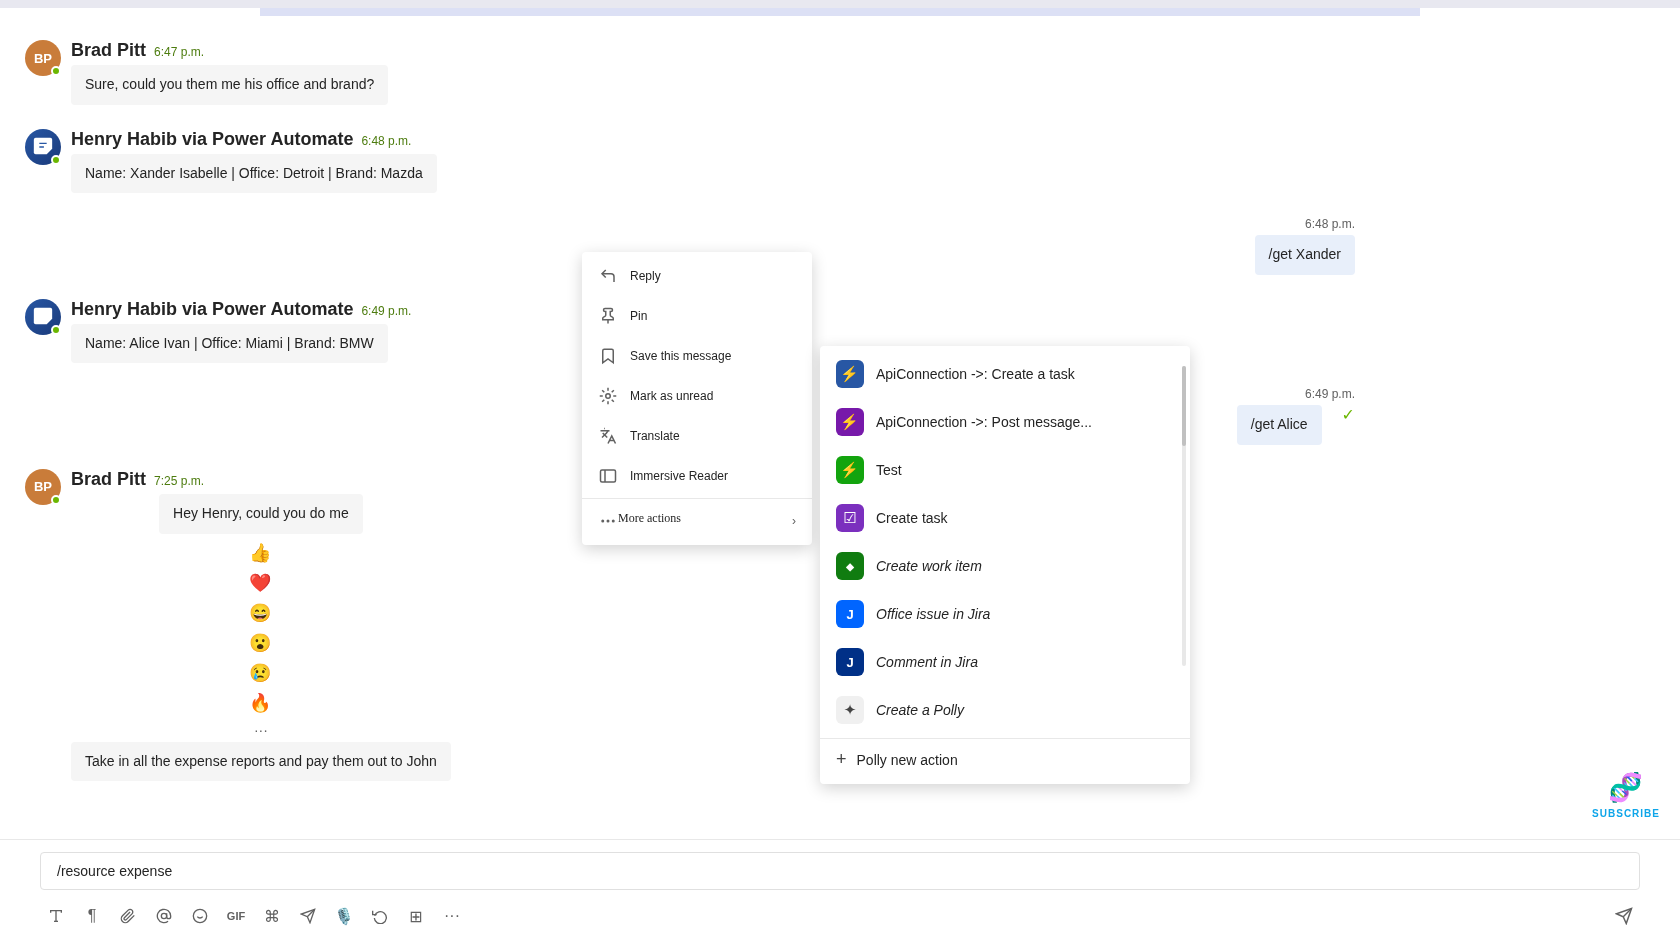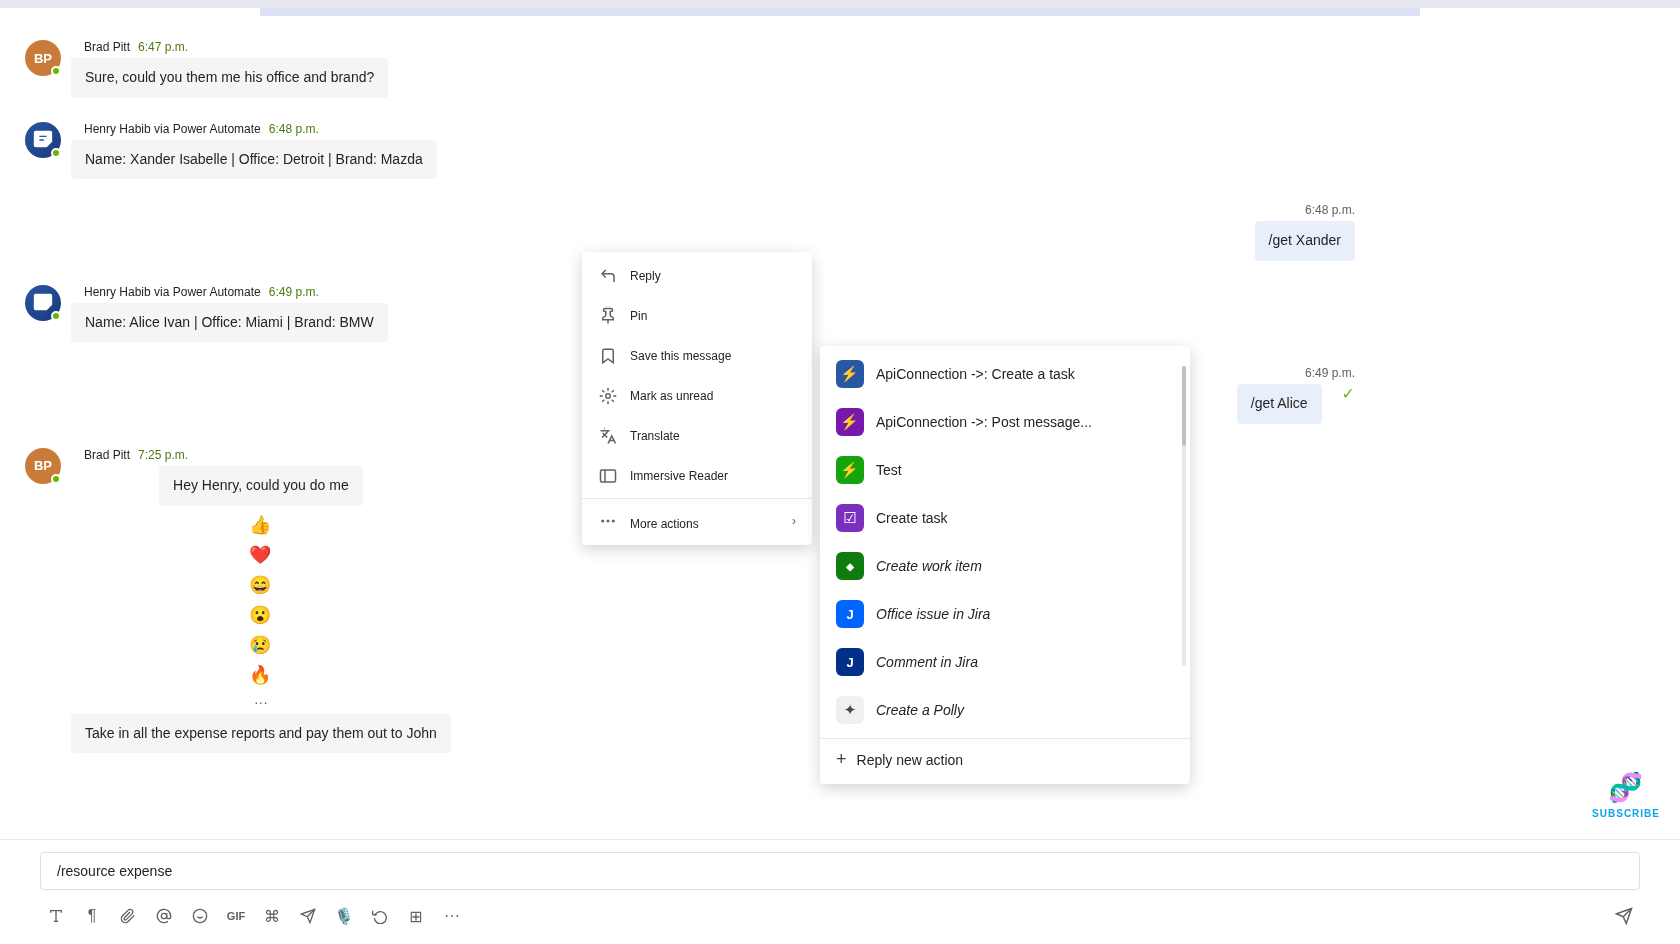--- a/index.html
+++ b/index.html
@@ -87,24 +87,23 @@
     }
 
     .message-header {
       display: flex;
       align-items: baseline;
       gap: 8px;
       margin-bottom: 4px;
     }
 
     .message-sender {
-      font-size: 12px;
-      font-weight: 400;
+      font-size: 18px;
+      font-weight: 700;
       color: #242424;
-      margin-left: 13px;
     }
 
     .message-time {
       font-size: 12px;
       color: #4d7c0f;
     }
 
     .message-bubble {
       background: #f5f5f5;
       border-radius: 4px;
@@ -530,21 +529,21 @@
           <svg width="18" height="18" viewBox="0 0 24 24" fill="none" stroke="currentColor" stroke-width="2">
             <rect x="2" y="4" width="20" height="16" rx="2"></rect>
             <line x1="8" y1="4" x2="8" y2="20"></line>
           </svg>
         </span>
         <span>Immersive Reader</span>
       </div>
       <div class="context-menu-divider"></div>
 
       <div class="context-menu-item more-actions">
-        <span style="display:flex; align-items:flex-end; gap:12px;">
+        <span style="display:flex; align-items:flex-start; font-family:Liberation Serif, serif;">
           <span class="menu-icon">
             <svg width="18" height="18" viewBox="0 0 24 24" fill="none" stroke="currentColor" stroke-width="2">
               <circle cx="12" cy="12" r="1"></circle>
               <circle cx="19" cy="12" r="1"></circle>
               <circle cx="5" cy="12" r="1"></circle>
             </svg>
           </span>
           <span>More actions</span>
         </span>
         <span style="color:#616161;">›</span>
@@ -591,21 +590,21 @@
         <span class="item-label">Comment in Jira</span>
       </div>
 
       <div class="sub-menu-item italic-label">
         <span class="sub-menu-icon" style="background:#f0f0f0; color:#444;">✦</span>
         <span class="item-label">Create a Polly</span>
       </div>
 
       <div class="sub-menu-create-new">
         <span style="font-size:18px; color:#444;">+</span>
-        <span>Reply new action</span>
+        <span>Polly new action</span>
       </div>
     </div>
 
     <div class="subscribe-btn">
       <span class="subscribe-icon">🧬</span>
       <span class="subscribe-text">SUBSCRIBE</span>
     </div>
 
   </div>
 

